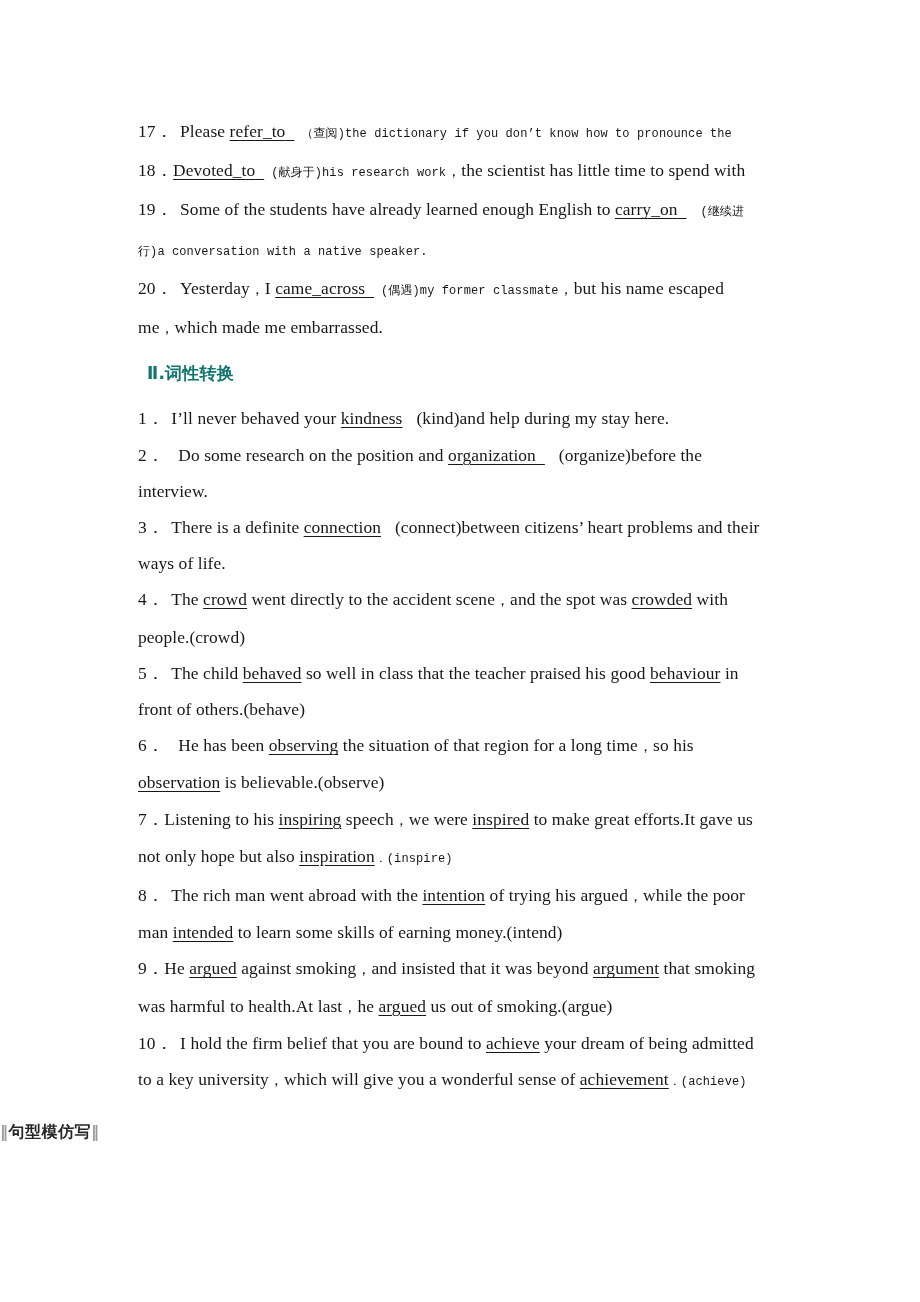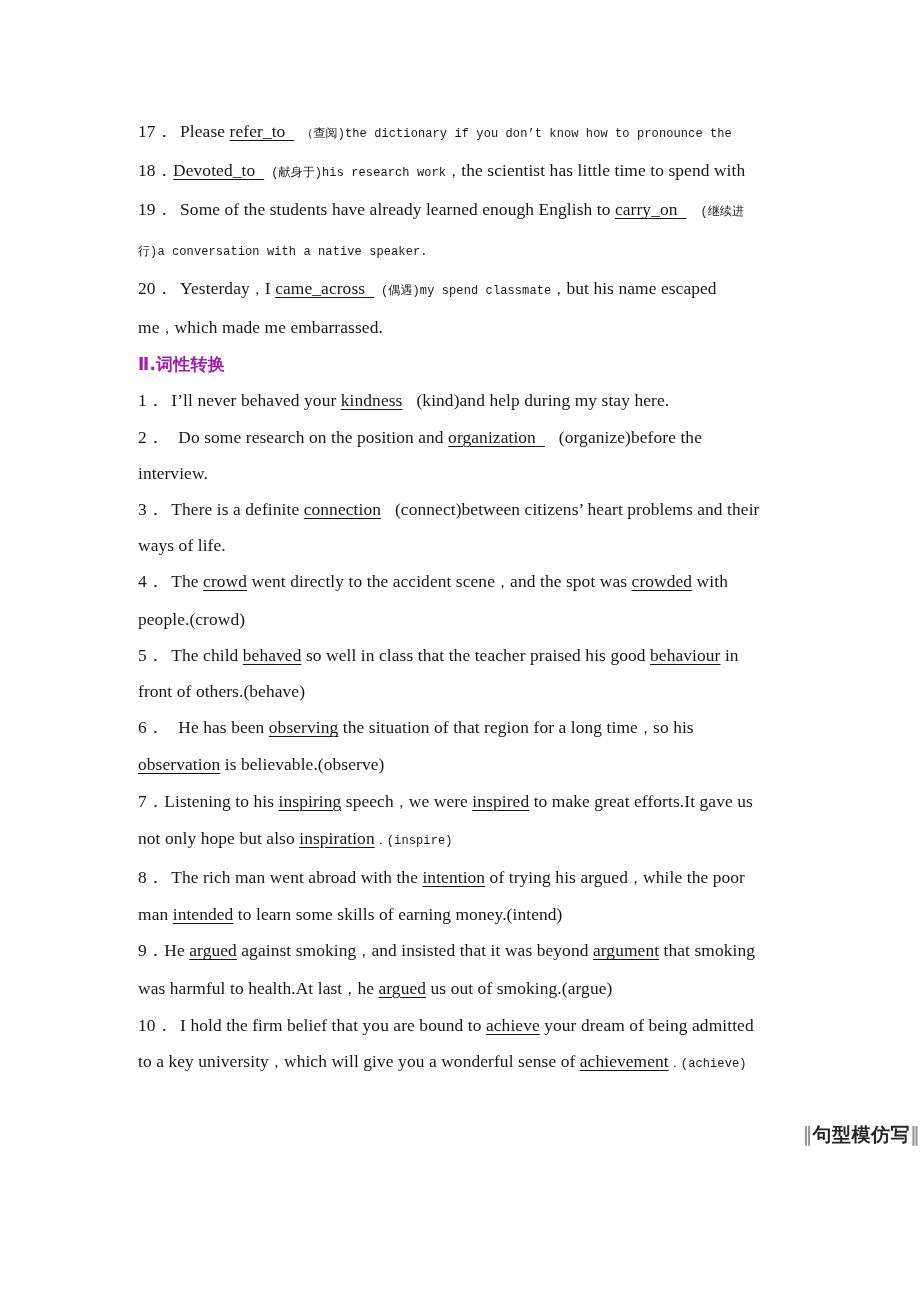--- a/index.html
+++ b/index.html
@@ -54,34 +54,34 @@
     font-family: Liberation Mono, monospace;
     font-size: 12px;
   }
   .cjk-comma {
     font-family: "DejaVu Sans", sans-serif;
     font-size: 15px;
   }
   .sect-head {
     font-size: 17px;
     line-height: 36.2px;
-    margin: 0;
+    margin: 9px;
     font-family: "DejaVu Sans", sans-serif;
     font-weight: 600;
-    color: #a21caf;
+    color: #0f766e;
     letter-spacing: 0.2px;
   }
   .footer-head {
     position: absolute;
     left: 0;
     top: 1122px;
     width: 920px;
-    text-align: right;
+    text-align: left;
     font-family: "DejaVu Sans", sans-serif;
-    font-size: 19px;
+    font-size: 16px;
     font-weight: 700;
     color: #262626;
     letter-spacing: 0.5px;
   }
   .footer-head .bars {
     color: #9a9a9a;
     font-weight: 700;
   }
   .gap-sm { display: inline-block; width: 7px; }
   .gap-md { display: inline-block; width: 14px; }
@@ -102,21 +102,21 @@
     </p>
 
     <p class="line just">
       <span class="num">19．</span><span class="gap-sm"></span><span>Some of the students have already learned enough English to </span><span class="blank">carry_on</span><span class="blank-pad">  </span><span class="gap-md"></span><span class="cn">(继续进</span>
     </p>
     <p class="line">
       <span class="cn">行)a conversation with a native speaker.</span>
     </p>
 
     <p class="line just">
-      <span class="num">20．</span><span class="gap-sm"></span><span>Yesterday</span><span class="cjk-comma">，</span><span>I </span><span class="blank">came_across</span><span class="blank-pad">  </span><span class="gap-sm"></span><span class="cn">(偶遇)my spend classmate</span><span class="cjk-comma">，</span><span>but his name escaped</span>
+      <span class="num">20．</span><span class="gap-sm"></span><span>Yesterday</span><span class="cjk-comma">，</span><span>I </span><span class="blank">came_across</span><span class="blank-pad">  </span><span class="gap-sm"></span><span class="cn">(偶遇)my former classmate</span><span class="cjk-comma">，</span><span>but his name escaped</span>
     </p>
     <p class="line">
       <span>me</span><span class="cjk-comma">，</span><span>which made me embarrassed.</span>
     </p>
 
     <p class="sect-head">
       <span>Ⅱ.词性转换</span>
     </p>
 
     <p class="line">

